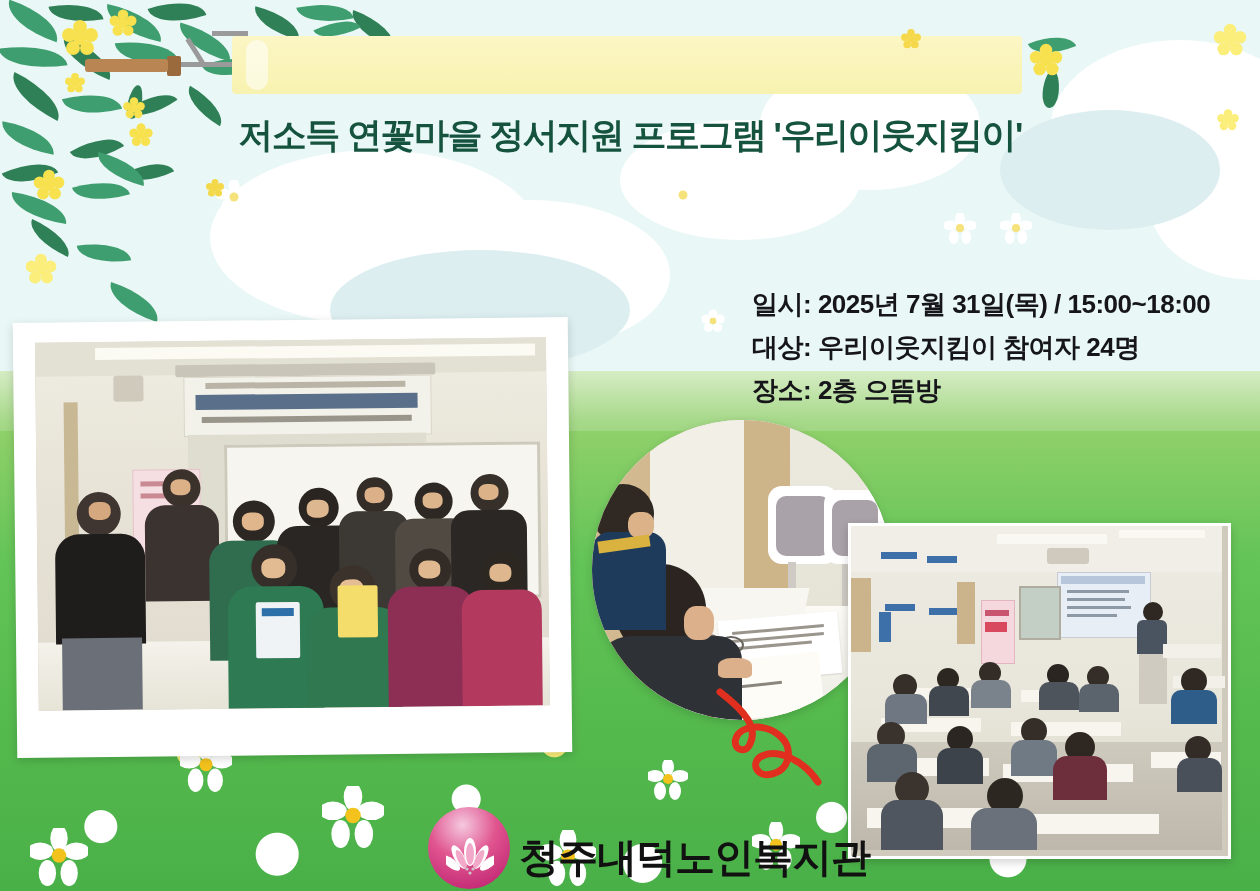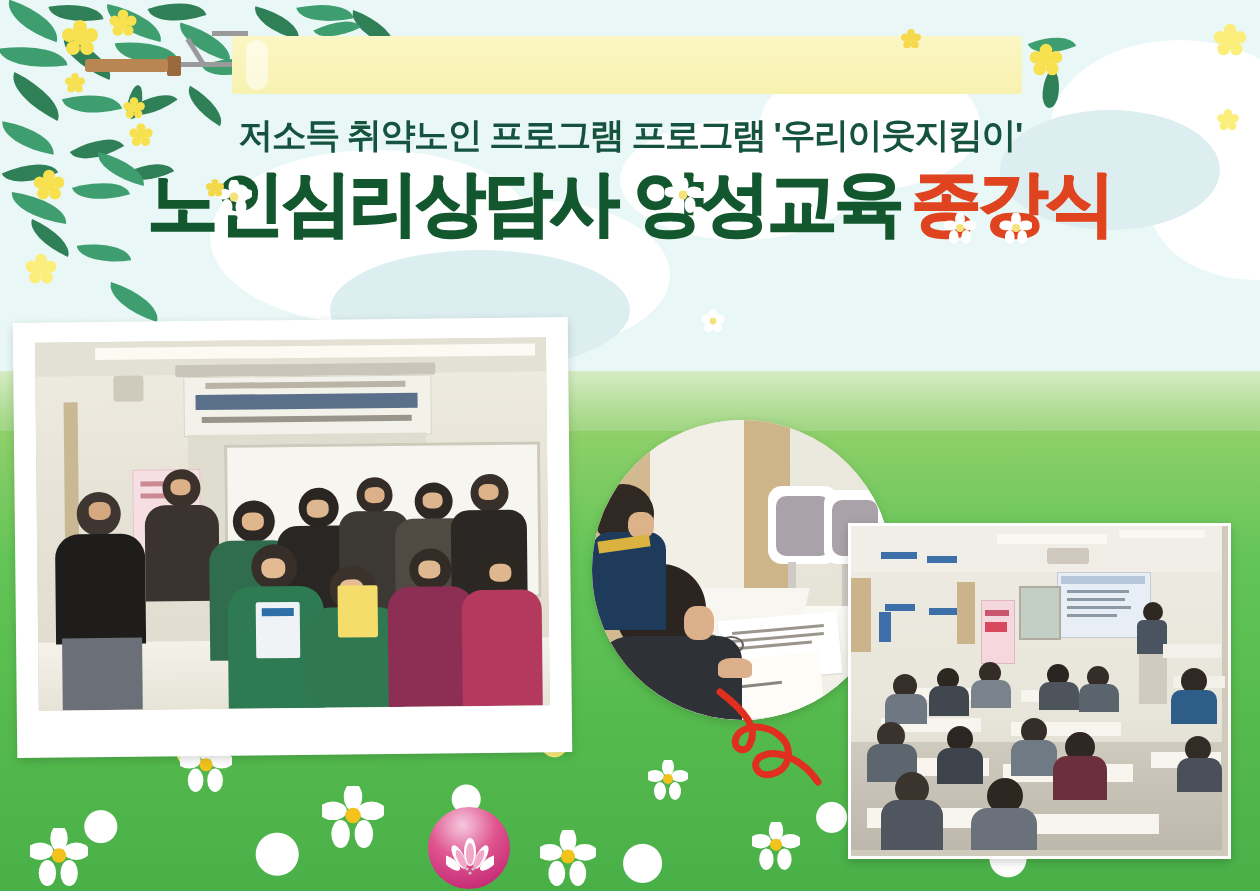--- a/index.html
+++ b/index.html
@@ -203,25 +203,22 @@
 
   <div class="roller-rod3"></div>
   <div class="roller-rod2"></div>
   <div class="roller-rod"></div>
   <div class="roller-grip"></div>
   <div class="roller-handle"></div>
 
   <div class="banner"></div>
   <div class="banner-gloss"></div>
 
-  <div class="subtitle">저소득 취약노인 프로그램 프로그램 '우리이웃지킴이'</div>
-
-  <div class="title-row">
-    <span class="t-main">노인심리상담사 양성교육</span><span class="t-accent">종강식</span>
-  </div>
+  <div class="subtitle">저소득 연꽃마을 정서지원 프로그램 '우리이웃지킴이'</div>
+
 
   <svg class="daisy" style="left:216px;top:180px;" width="36" height="36" viewBox="0 0 36 36">
     <g fill="#ffffff">
         <ellipse cx="18" cy="7" rx="5.5" ry="8"></ellipse>
         <ellipse cx="29" cy="14" rx="8" ry="5.5"></ellipse>
         <ellipse cx="25" cy="27" rx="5.5" ry="8"></ellipse>
         <ellipse cx="11" cy="27" rx="5.5" ry="8"></ellipse>
         <ellipse cx="7" cy="14" rx="8" ry="5.5"></ellipse>
       </g>
     <circle cx="18" cy="17" r="4.5" fill="#f6e27a"></circle>
@@ -684,20 +681,25 @@
       <div class="ph" style="left:202px;top:230px;width:54px;height:44px;background:#6d2f3c;border-radius:14px 14px 0 0;"></div>
       <div class="ph" style="left:44px;top:246px;width:34px;height:34px;background:#3b332d;border-radius:50%;"></div>
       <div class="ph" style="left:30px;top:274px;width:62px;height:50px;background:#4f565f;border-radius:16px 16px 0 0;"></div>
       <div class="ph" style="left:136px;top:252px;width:36px;height:36px;background:#2d2722;border-radius:50%;"></div>
       <div class="ph" style="left:120px;top:282px;width:66px;height:42px;background:#6a717a;border-radius:16px 16px 0 0;"></div>
       <div class="ph" style="left:334px;top:210px;width:26px;height:26px;background:#322b26;border-radius:50%;"></div>
       <div class="ph" style="left:326px;top:232px;width:45px;height:34px;background:#49505a;border-radius:12px 12px 0 0;"></div>
     </div>
   </div>
 
+  <div class="info">
+    <div>일시: 2025년 7월 31일(목) / 15:00~18:00</div>
+    <div>대상: 우리이웃지킴이 참여자 24명</div>
+    <div>장소: 2층 으뜸방</div>
+  </div>
 
   <div class="logo-circle"></div>
   <svg class="logo-lotus" width="48" height="40" viewBox="0 0 48 40">
     <g fill="#ffffff">
       <ellipse cx="24" cy="14" rx="6" ry="14"></ellipse>
       <ellipse cx="13" cy="19" rx="5" ry="13" transform="rotate(-28 13 19)"></ellipse>
       <ellipse cx="35" cy="19" rx="5" ry="13" transform="rotate(28 35 19)"></ellipse>
       <ellipse cx="5" cy="25" rx="4.5" ry="11" transform="rotate(-52 5 25)"></ellipse>
       <ellipse cx="43" cy="25" rx="4.5" ry="11" transform="rotate(52 43 25)"></ellipse>
     </g>
@@ -705,14 +707,15 @@
       <ellipse cx="24" cy="16" rx="4" ry="11"></ellipse>
       <ellipse cx="15" cy="21" rx="3.4" ry="10" transform="rotate(-26 15 21)"></ellipse>
       <ellipse cx="33" cy="21" rx="3.4" ry="10" transform="rotate(26 33 21)"></ellipse>
     </g>
     <g fill="#c9c9c9">
         <circle cx="21" cy="31" r="1.6"></circle>
         <circle cx="27" cy="31" r="1.6"></circle>
         <circle cx="24" cy="35" r="1.6"></circle>
       </g>
   </svg>
+  <div class="org-big">청주내덕노인복지관</div>
 
 </div>
 
 </body></html>

